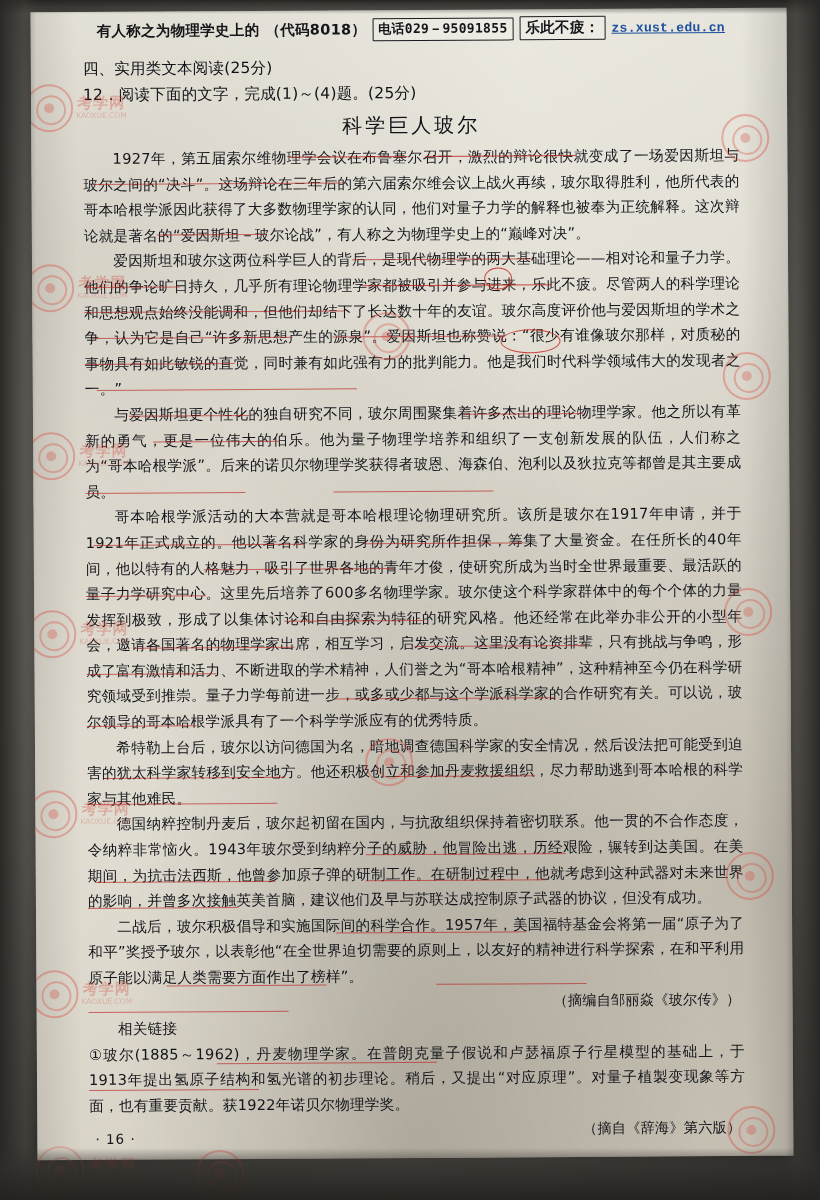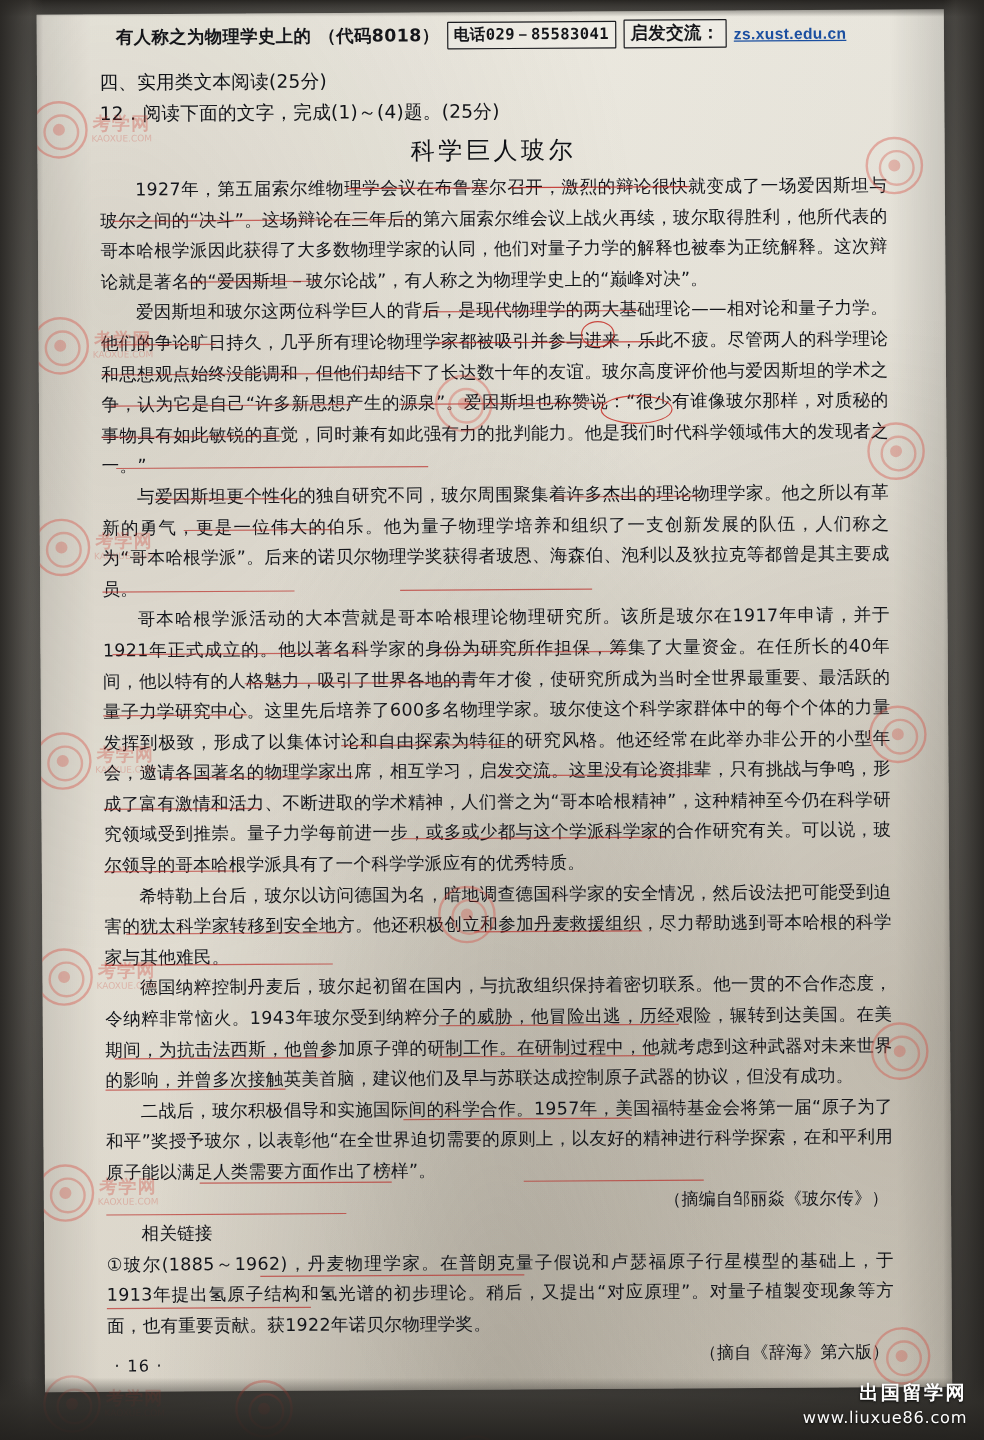--- a/index.html
+++ b/index.html
@@ -81,21 +81,21 @@
   }
   .ad-seg.boxed {
     border: 1.6px solid #1a1b1f;
     padding: 1px 5px 2px 5px;
     border-radius: 1px;
     background: rgba(255,255,255,0.18);
   }
   .ad-seg.link {
     color: #1b4fa0;
     text-decoration: underline;
-    font-family: Liberation Sans, sans-serif;
+    font-family: Liberation Mono, monospace;
     font-size: 13px;
   }
   .ad-seg.mono {
     font-family: "DejaVu Sans Mono", monospace;
     font-size: 13px;
     font-weight: bold;
   }
 
   
   #doc {
@@ -303,22 +303,22 @@
 </head>
 <body>
 
 <div id="page">
 
   <div id="paper">
 
     <div id="ad-banner">
       <span class="ad-seg">有人称之为物理学史上的</span>
       <span class="ad-seg">（代码8018）</span>
-      <span class="ad-seg boxed mono">电话029－85583041</span>
-      <span class="ad-seg boxed">启发交流：</span>
+      <span class="ad-seg boxed mono">电话029－95091855</span>
+      <span class="ad-seg boxed">乐此不疲：</span>
       <span class="ad-seg link">zs.xust.edu.cn</span>
     </div>
 
     <div id="doc">
       <div class="line-q">四、实用类文本阅读(25分)</div>
       <div class="line-q">12．阅读下面的文字，完成(1)～(4)题。(25分)</div>
 
       <div id="doc-title">科学巨人玻尔</div>
 
       <p class="para">1927年，第五届索尔维物理学会议在布鲁塞尔召开，激烈的辩论很快就变成了一场爱因斯坦与玻尔之间的“决斗”。这场辩论在三年后的第六届索尔维会议上战火再续，玻尔取得胜利，他所代表的哥本哈根学派因此获得了大多数物理学家的认同，他们对量子力学的解释也被奉为正统解释。这次辩论就是著名的“爱因斯坦－玻尔论战”，有人称之为物理学史上的“巅峰对决”。</p>
@@ -452,18 +452,14 @@
   <div class="wm-group" style="left:36px; top:1146px; opacity:0.75;">
     <div class="wm wm-badge" style="position:relative;"></div>
     <div class="wm wm-text" style="position:relative;">
       <span>考学网</span>
       <span class="small">KAOXUE.COM</span>
     </div>
   </div>
   <div class="wm wm-badge" style="left:196px; top:1150px;"></div>
   <div class="wm wm-badge" style="left:372px; top:1148px;"></div>
 
-  <div id="site-credit">
-    <span class="cn">出国留学网</span>
-    <span class="url">www.liuxue86.com</span>
-  </div>
 
 </div>
 
 </body></html>

